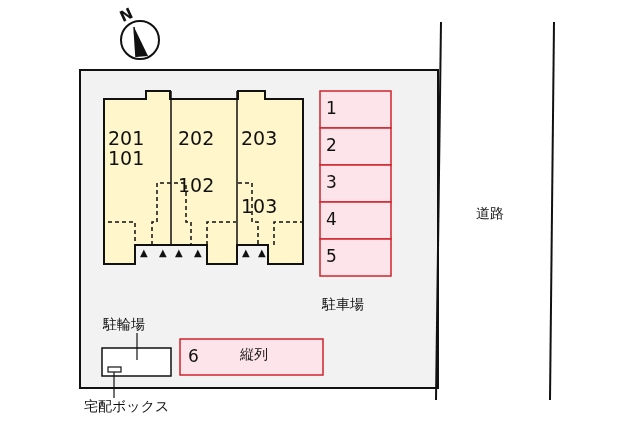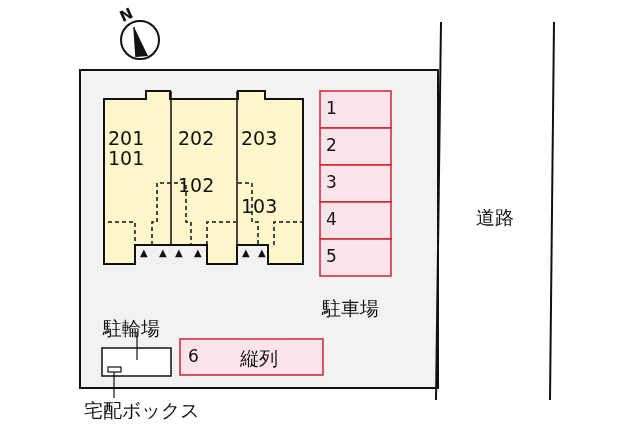--- a/index.html
+++ b/index.html
@@ -1,21 +1,21 @@
 <!DOCTYPE html>
 <html><head>
   <meta charset="utf-8">
   <style>
     html, body { margin:0; padding:0; background:#ffffff; }
     body { width:640px; height:426px; position:relative; overflow:hidden;
            font-family: "DejaVu Sans", "Liberation Sans", sans-serif; color:#111; }
     svg { position:absolute; left:0; top:0; }
     .lbl { position:absolute; white-space:nowrap; color:#111; }
     .unit { position:absolute; text-align:left; font-size:19px; line-height:20px; width:60px; }
-    .kanji { font-size:19px; }
+    .kanji { font-size:14px; }
   </style>
 </head>
 <body>
 
 <svg width="640" height="426" viewBox="0 0 640 426">
 
   <rect x="80" y="70" width="358" height="318" fill="#f2f2f2" stroke="#111" stroke-width="2"></rect>
 
   <line x1="441" y1="22" x2="436" y2="400" stroke="#111" stroke-width="2"></line>
   <line x1="554" y1="22" x2="550" y2="400" stroke="#111" stroke-width="2"></line>

